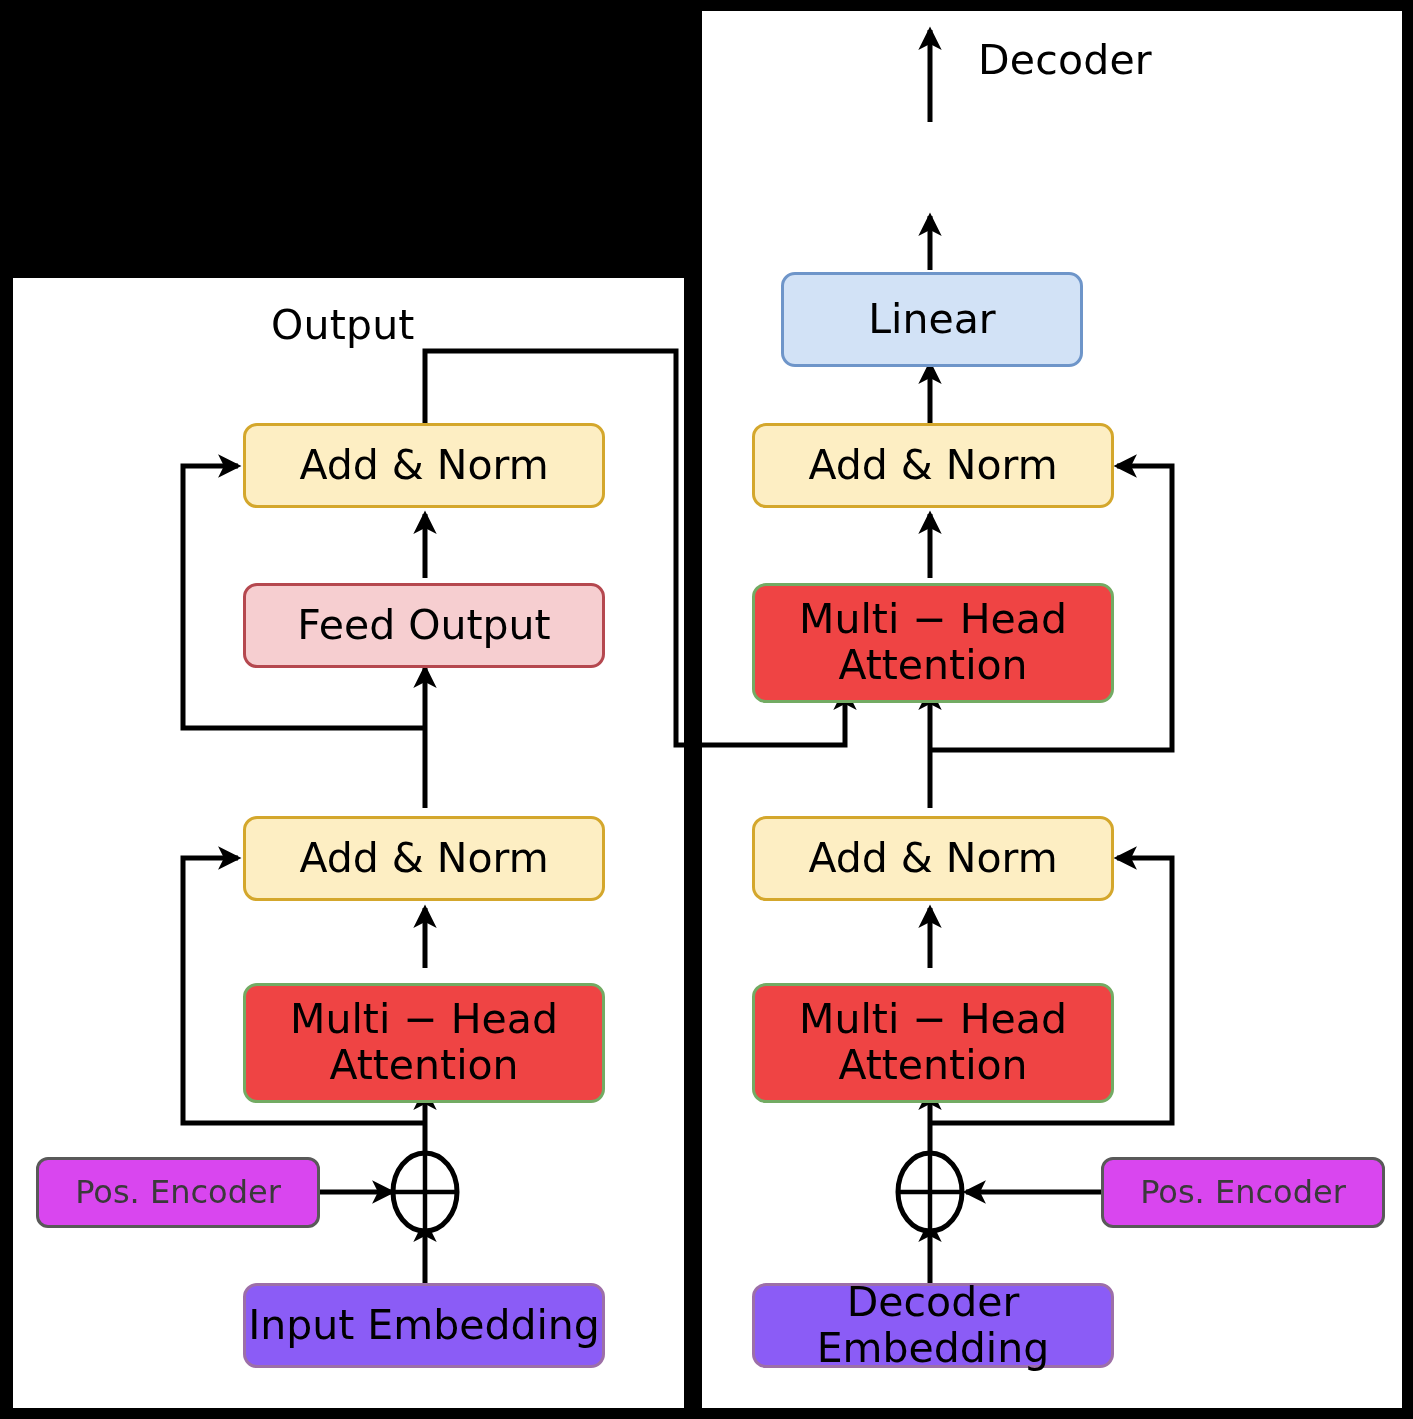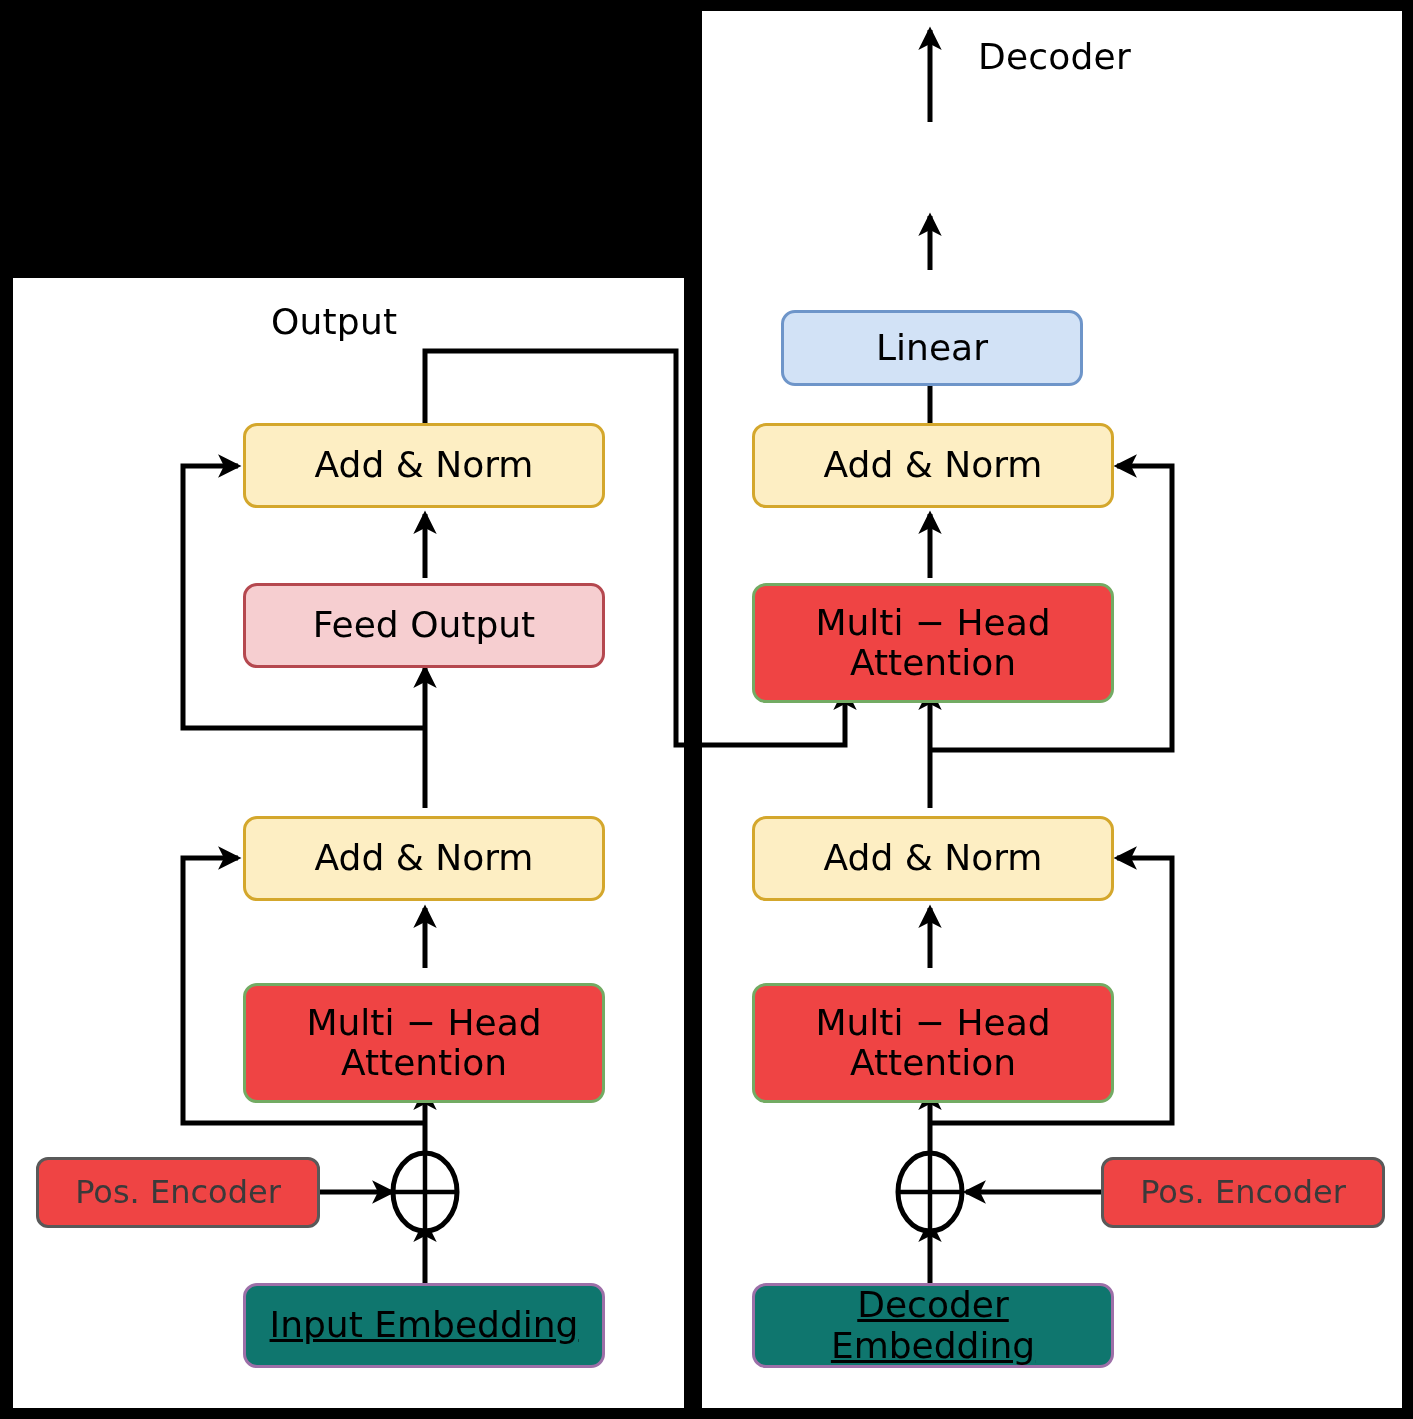--- a/index.html
+++ b/index.html
@@ -22,29 +22,29 @@
     display:flex;align-items:center;justify-content:center;
     text-align:center;line-height:1.12;
     border-radius:14px;
     color:#000;
     white-space:pre-line;
   }
   .yellow{background:#fdeec3;border:3px solid #d4a72c;}
   .red   {background:#f6ced0;border:3px solid #b5484f;}
   .green {background:#ef4444;border:3px solid #73ab63;margin-top:20px;}
   .blue  {background:#d2e2f6;border:3px solid #6e95c9;}
-  .purple{background:#0f766e;border:3px solid #9d6fa8;text-decoration:underline;}
-  .gray  {background:#ef4444;border:3px solid #595959;color:#3a3a3a;border-radius:12px;}
+  .purple{background:#8b5cf6;border:3px solid #9d6fa8;}
+  .gray  {background:#d946ef;border:3px solid #595959;color:#3a3a3a;border-radius:12px;}
 
   .caption{
     position:absolute;color:#000;
     font-size:33px;letter-spacing:0.2px;
     white-space:nowrap;
   }
-  .fs34{font-size:36px;}
+  .fs34{font-size:41px;}
   .fs32{font-size:32px;}
 </style>
 </head>
 <body>
 
 <div id="root">
 
   <div id="encoder-panel" class="panel"></div>
   <div id="decoder-panel" class="panel"></div>
 
@@ -118,21 +118,21 @@
   <div class="node green fs34" style="left:243px;top:963px;width:362px;height:120px;">Multi − Head
 Attention</div>
 
   <div class="node gray fs32" style="left:36px;top:1157px;width:284px;height:71px;">Pos.  Encoder</div>
 
   <div class="node purple fs34" style="left:243px;top:1283px;width:362px;height:85px;">Input Embedding</div>
 
   <div class="caption fs34" style="left:978px;top:36px;">Decoder</div>
 
 
-  <div class="node blue fs34" style="left:781px;top:272px;width:302px;height:76px;margin-top:38px;">Linear</div>
+  <div class="node blue fs34" style="left:781px;top:272px;width:302px;height:95px;">Linear</div>
 
   <div class="node yellow fs34" style="left:752px;top:423px;width:362px;height:85px;">Add &amp; Norm</div>
 
   <div class="node green fs34" style="left:752px;top:563px;width:362px;height:120px;">Multi − Head
 Attention</div>
 
   <div class="node yellow fs34" style="left:752px;top:816px;width:362px;height:85px;">Add &amp; Norm</div>
 
   <div class="node green fs34" style="left:752px;top:963px;width:362px;height:120px;">Multi − Head
 Attention</div>

